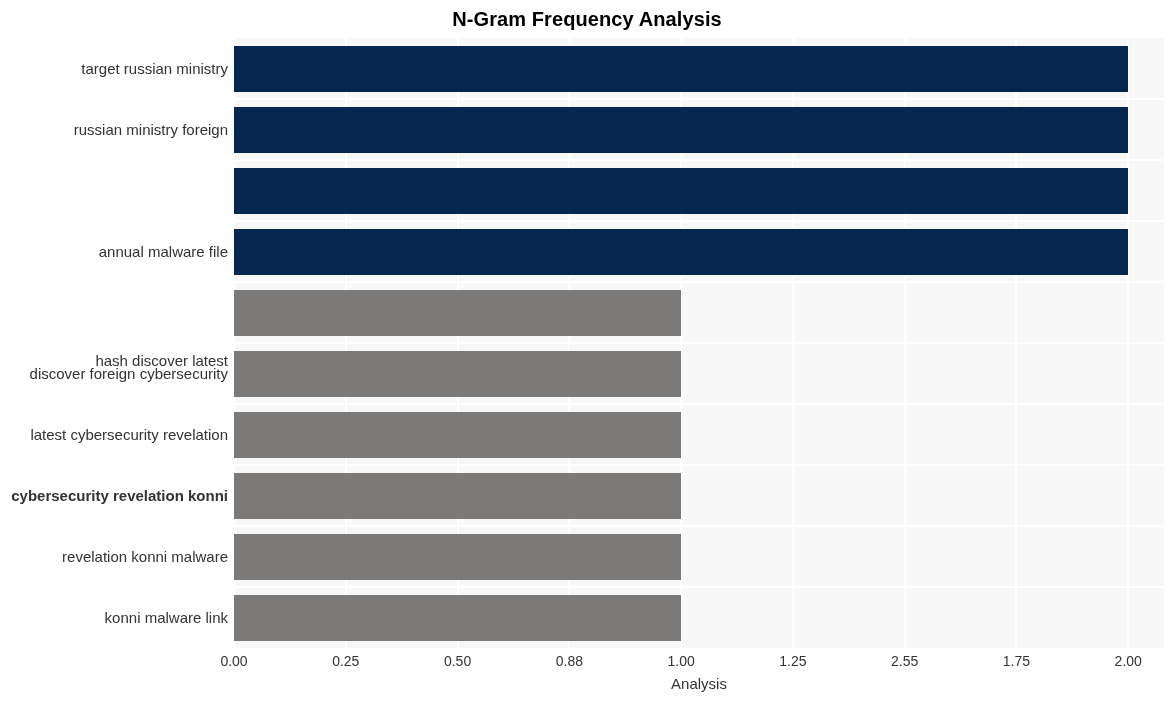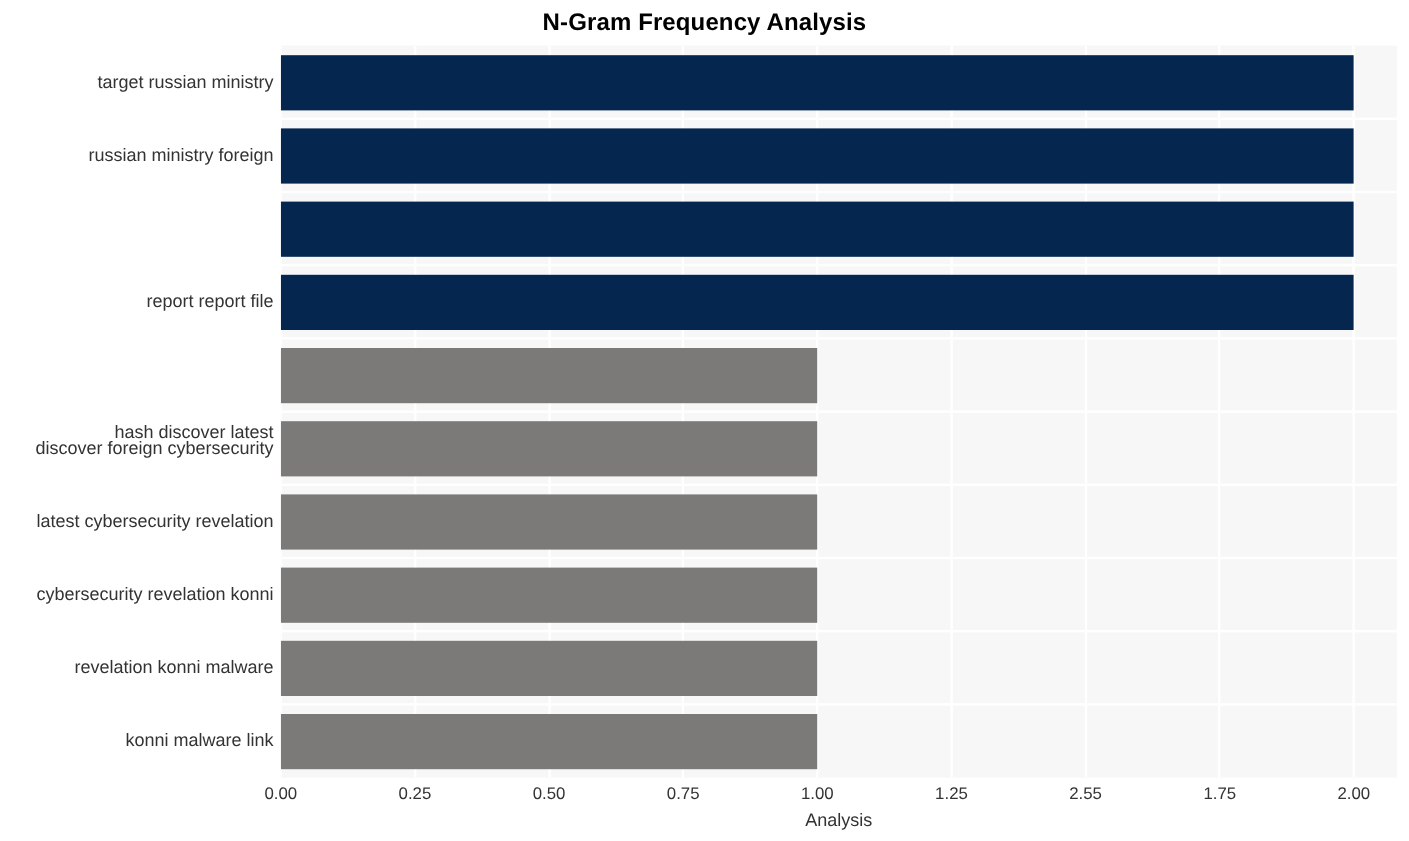--- a/index.html
+++ b/index.html
@@ -119,25 +119,25 @@
 </head>
 <body>
 
 <div id="figure">
 
   <div id="chart-title">N-Gram Frequency Analysis</div>
 
   <div id="y-axis-labels">
       <div class="ytick" style="top: 21.5px;">target russian ministry</div>
       <div class="ytick" style="top: 82.5px;">russian ministry foreign</div>
-      <div class="ytick" style="top: 204.5px;">report report file</div>
+      <div class="ytick" style="top: 204.5px;">annual malware file</div>
       <div class="ytick" style="top: 265.5px; margin-top: 48px;">hash discover latest</div>
       <div class="ytick" style="top: 326.5px;">discover foreign cybersecurity</div>
       <div class="ytick" style="top: 387.5px;">latest cybersecurity revelation</div>
-      <div class="ytick" style="top: 448.5px;">cybersecurity revelation konni</div>
+      <div class="ytick" style="top: 448.5px; font-weight: bold;">cybersecurity revelation konni</div>
       <div class="ytick" style="top: 570.5px;">konni malware link</div>
       <div class="ytick" style="top: 509.5px;">revelation konni malware</div>
     </div>
 
   <div id="plot-area">
     <div id="gridlines">
         <div class="gridline-v" style="left: -1px;"></div>
         <div class="gridline-v" style="left: 110.779px;"></div>
         <div class="gridline-v" style="left: 222.558px;"></div>
         <div class="gridline-v" style="left: 334.337px;"></div>
@@ -167,21 +167,21 @@
         <div class="bar" title="cybersecurity revelation konni: 1" style="width: 447.115px; background: rgb(123, 122, 120); top: 434.5px;"></div>
         <div class="bar" title="revelation konni malware: 1" style="width: 447.115px; background: rgb(123, 122, 120); top: 495.5px;"></div>
         <div class="bar" title="konni malware link: 1" style="width: 447.115px; background: rgb(123, 122, 120); top: 556.5px;"></div>
       </div>
   </div>
 
   <div id="x-axis-labels">
       <div class="xtick" style="left: 0px;">0.00</div>
       <div class="xtick" style="left: 111.779px;">0.25</div>
       <div class="xtick" style="left: 223.558px;">0.50</div>
-      <div class="xtick" style="left: 335.337px;">0.75</div>
+      <div class="xtick" style="left: 335.337px;">0.88</div>
       <div class="xtick" style="left: 447.115px;">1.00</div>
       <div class="xtick" style="left: 558.894px;">1.25</div>
       <div class="xtick" style="left: 670.673px;">2.55</div>
       <div class="xtick" style="left: 782.452px;">1.75</div>
       <div class="xtick" style="left: 894.231px;">2.00</div>
     </div>
 
   <div id="x-axis-title">Analysis</div>
 
 </div>

